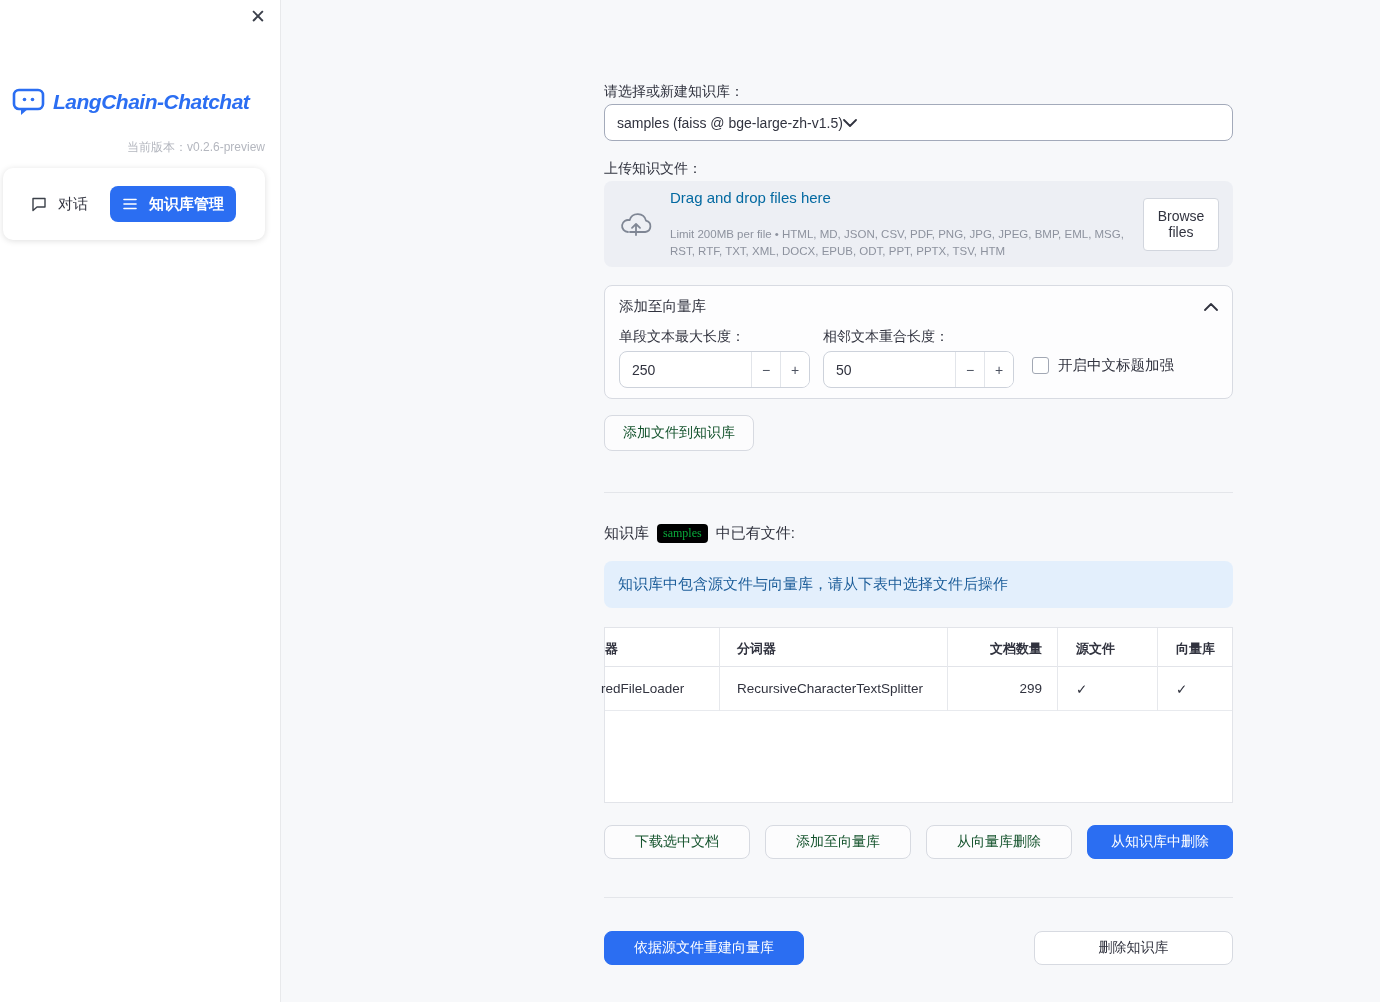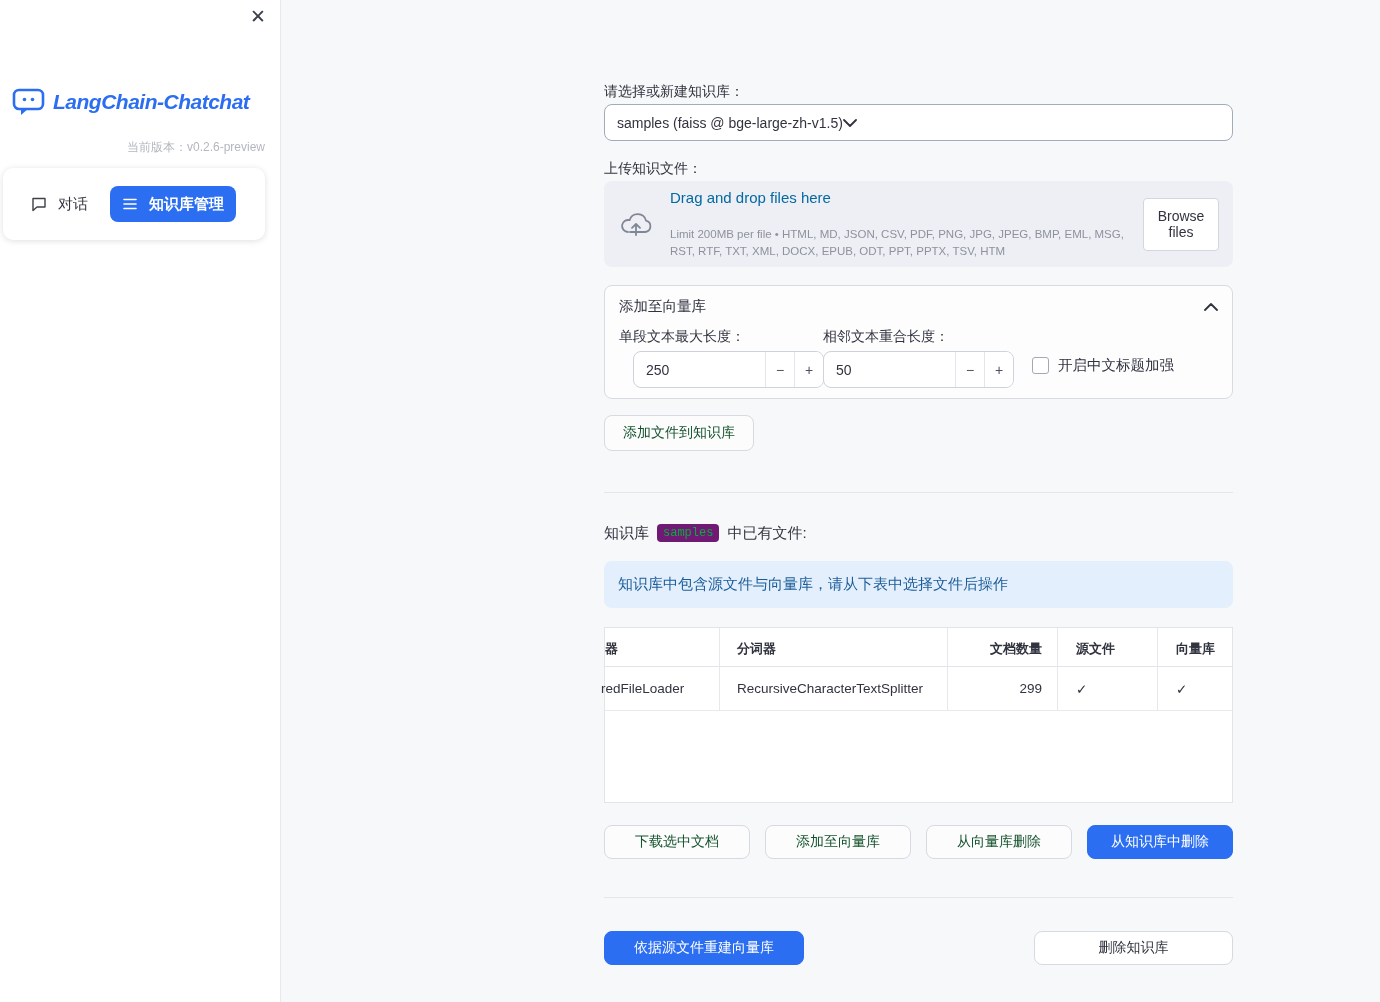--- a/index.html
+++ b/index.html
@@ -47,21 +47,21 @@
 
   .btn{display:flex;align-items:center;justify-content:center;background:#fff;border:1px solid var(--border);border-radius:8px;font-size:14px;color:var(--text);cursor:pointer}
   .btn.disabled{color:#14532d;background:#fcfcfd;cursor:default}
   .btn.primary{background:var(--accent);border:1px solid var(--accent);color:#fff}
 
   .add-btn{top:415px;left:0;height:36px;padding:0 18px}
 
   .hr{left:0;width:629px;height:1px;background:#e4e6ea}
 
   .kb-line{top:524px;left:0;display:flex;align-items:flex-start;gap:8px;font-size:15px}
-  .code-chip{font-family:Liberation Mono, monospace;font-size:12px;color:#09ab3b;background:#701a75;padding:2px 6px;border-radius:4px}
+  .code-chip{font-family:Liberation Serif, serif;font-size:12px;color:#09ab3b;background:#000000;padding:2px 6px;border-radius:4px}
 
   .info{top:561px;left:0;width:629px;height:47px;background:#e3effc;border-radius:8px;display:flex;align-items:center;padding:0 14px;color:#1c5d99;font-size:15px}
 
   .table{top:627px;left:0;width:629px;height:176px;background:#fff;border:1px solid #e2e4e9}
   .thead{position:relative;height:39px;border-bottom:1px solid #e2e4e9;font-size:13px;font-weight:bold}
   .trow{position:relative;height:44px;border-bottom:1px solid #e8eaee;font-size:13.5px}
   .cell{position:absolute;top:12px;white-space:nowrap}
   .trow .cell{top:14px}
   .vsep{position:absolute;top:0;width:1px;height:83px;background:#e6e8ec}
 
@@ -149,21 +149,21 @@
       <div class="exp-head">
         <span>添加至向量库</span>
         <span>
           <svg width="14" height="8" viewBox="0 0 14 8">
               <path d="M1 7 L7 1 L13 7" fill="none" stroke="#31333f" stroke-width="1.8" stroke-linecap="round" stroke-linejoin="round"></path>
             </svg>
         </span>
       </div>
 
       <div class="exp-lbl" style="left:14px;top:42px">单段文本最大长度：</div>
-      <div class="num-box" style="left:28px;top:65px">
+      <div class="num-box" style="left:14px;top:65px">
         <div class="num-val">250</div>
         <div class="num-btn">−</div>
         <div class="num-btn">+</div>
       </div>
 
       <div class="exp-lbl" style="left:218px;top:42px">相邻文本重合长度：</div>
       <div class="num-box" style="left:218px;top:65px">
         <div class="num-val">50</div>
         <div class="num-btn">−</div>
         <div class="num-btn">+</div>

